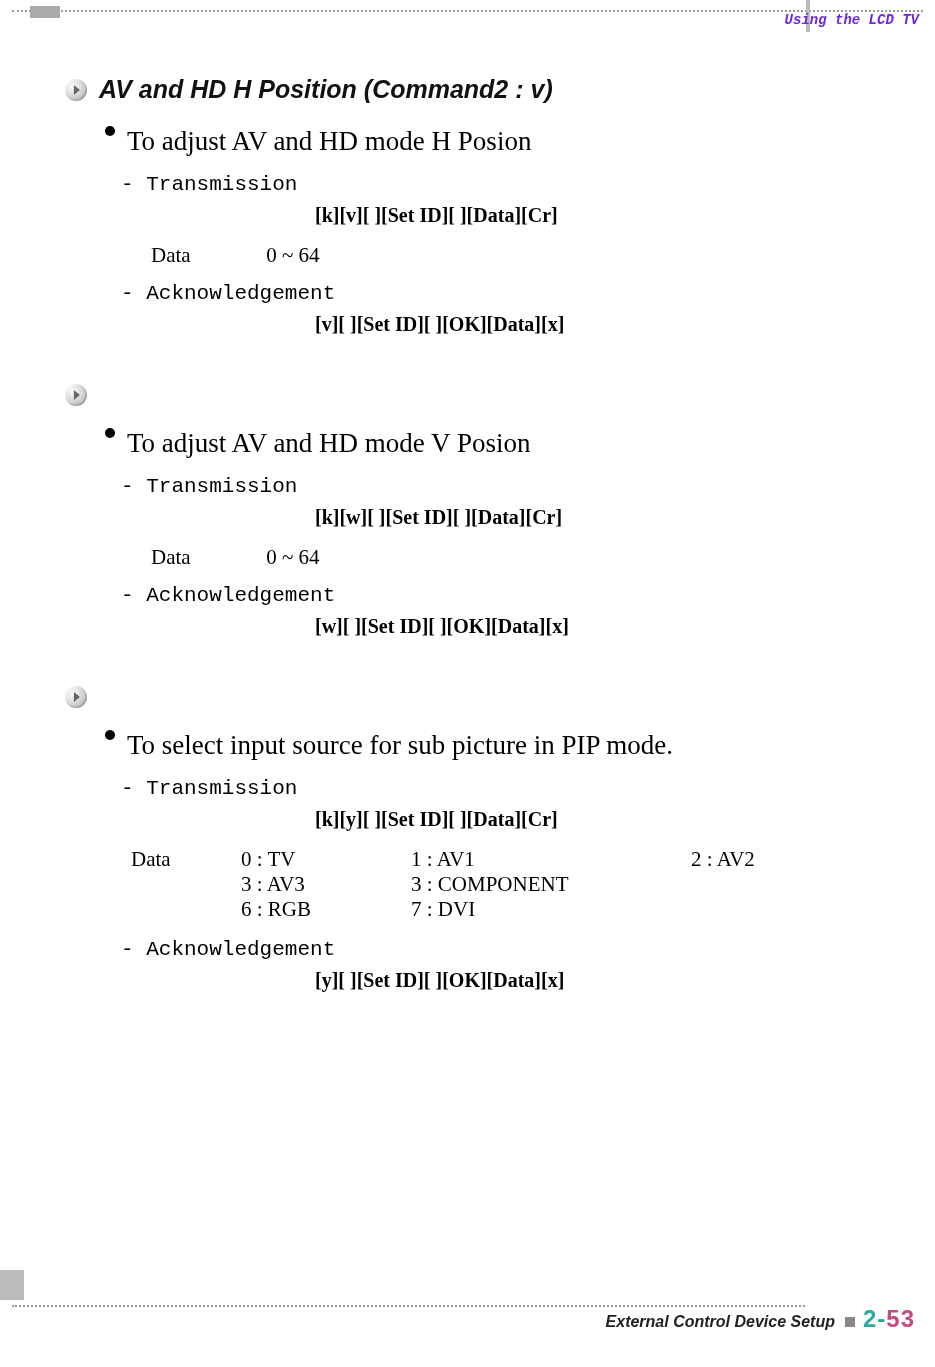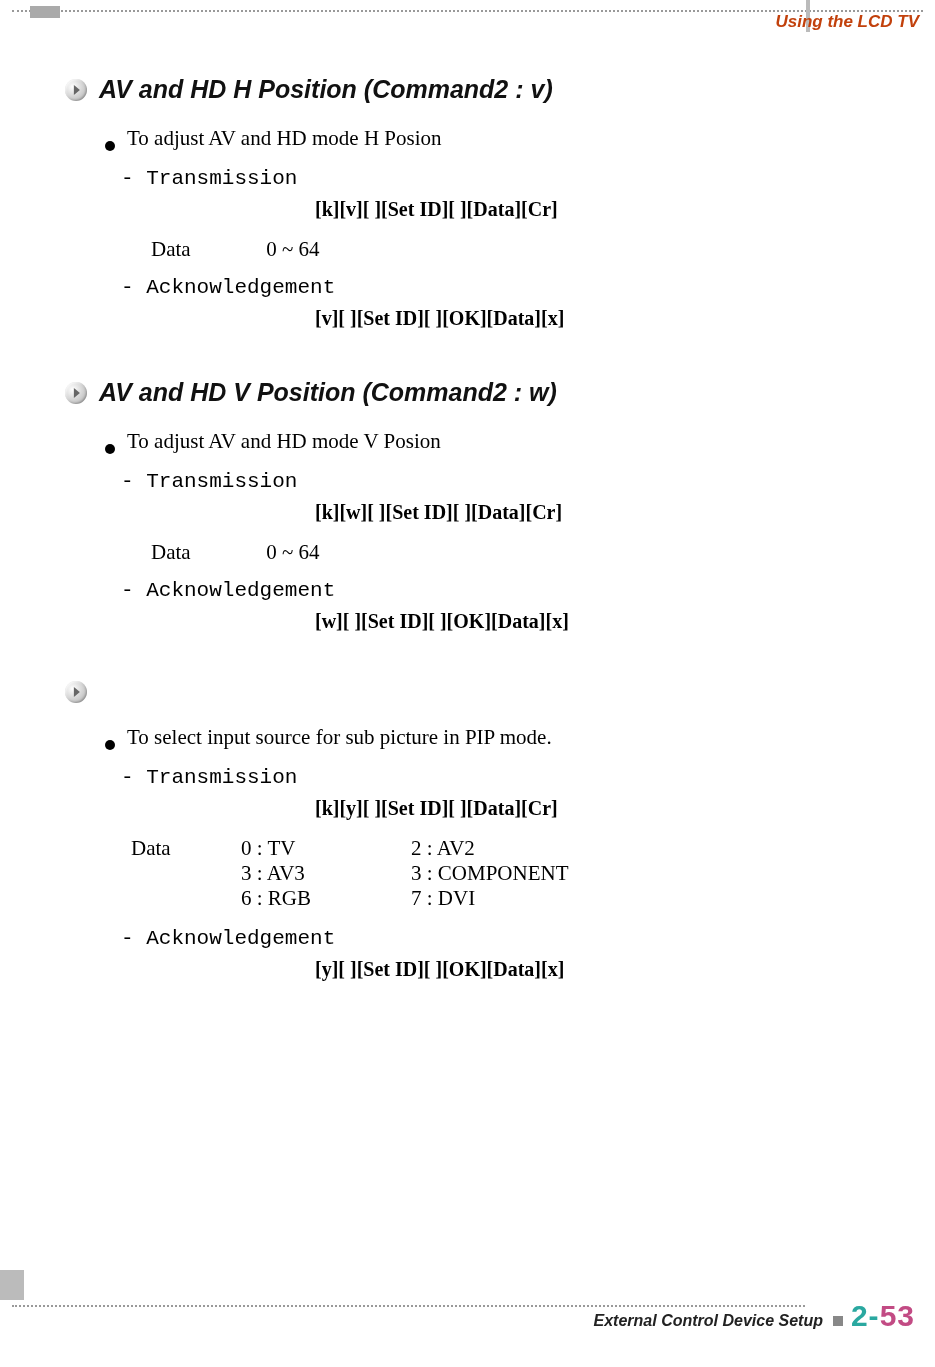--- a/index.html
+++ b/index.html
@@ -33,25 +33,25 @@
     background: #aaa;
   }
   .header-line-right {
     position: absolute;
     top: 0; right: 125px; width: 4px; height: 32px; background: #bbb;
   }
   .header-top {
     position: absolute;
     top: 12px;
     right: 16px;
-    font-family: Liberation Sans, sans-serif;
+    font-family: Liberation Mono, monospace;
     font-weight: bold;
-    font-size: 17px;
+    font-size: 14px;
     font-style: italic;
-    color: #c2410c;
+    color: #6d28d9;
   }
   .content {
     position: absolute;
     top: 75px;
     left: 65px;
     right: 24px;
   }
   .section { margin-bottom: 48px; }
   .h-row {
     display: flex;
@@ -75,23 +75,23 @@
     transform: translate(-35%,-50%);
   }
   .h-title {
     font-family: Arial, Helvetica, sans-serif;
     font-style: italic;
     font-weight: bold;
     font-size: 25px;
     color: #111;
   }
   .desc-row {
-    display: flex; align-items: flex-end;
+    display: flex; align-items: flex-start;
     margin: 0 0 16px 40px;
-    font-size: 21px;
+    font-size: 27px;
   }
   .round-dot {
     width: 10px; height: 10px; border-radius: 50%; background:#000; margin-right: 12px;
     flex:0 0 auto;
   }
   .sub {
     margin-left: 56px;
     font-size: 21px;
     margin-bottom: 8px;
     font-family: Liberation Mono, monospace;
@@ -129,21 +129,21 @@
   .footer-label {
     font-family: Arial, Helvetica, sans-serif;
     font-style: italic; font-weight: bold; font-size: 16px; color:#222;
     margin-right: 6px;
   }
   .footer-sep {
     width: 10px; height: 10px; background:#888; margin: 0 8px 2px 4px;
   }
   .page-num {
     font-family: Arial, Helvetica, sans-serif;
-    font-weight: 800; font-size: 30px; letter-spacing:1px;
+    font-weight: 800; font-size: 24px; letter-spacing:1px;
   }
   .page-num .teal { color:#2aa8a0; }
   .page-num .mag { color:#c24b84; }
   .left-edge {
     position:absolute; left:0; top:1270px; width:24px; height:30px; background:#bbb;
   }
 </style>
 </head>
 <body>
 
@@ -173,21 +173,20 @@
     </div>
     <div class="sub">- Acknowledgement</div>
     <div class="code">[v][ ][Set ID][ ][OK][Data][x]</div>
   </div>
 
   <div class="section">
     <div class="h-row">
       <span class="bullet-icon">
           <span class="chev"></span>
         </span>
-      <span class="h-title">AV and HD V Position (Command2 : w)</span>
     </div>
     <div class="desc-row">
       <span class="round-dot"></span>
       <span>To adjust AV and HD mode V Posion</span>
     </div>
     <div class="sub">- Transmission</div>
     <div class="code">[k][w][ ][Set ID][ ][Data][Cr]</div>
     <div class="data-row">
       <span class="data-label">Data</span>
       <span>0 ~ 64</span>
@@ -206,20 +205,21 @@
       <span class="round-dot"></span>
       <span>To select input source for sub picture in PIP mode.</span>
     </div>
     <div class="sub">- Transmission</div>
     <div class="code">[k][y][ ][Set ID][ ][Data][Cr]</div>
 
     <div class="data-grid">
       <div class="row">
         <span class="c0">Data</span>
         <span class="c1">0 : TV</span>
+        <span class="c2">1 : AV1</span>
         <span class="c3">2 : AV2</span>
       </div>
       <div class="row">
         <span class="c0"></span>
         <span class="c1">3 : AV3</span>
         <span class="c2">3 : COMPONENT</span>
         <span class="c3"></span>
       </div>
       <div class="row">
         <span class="c0"></span>

